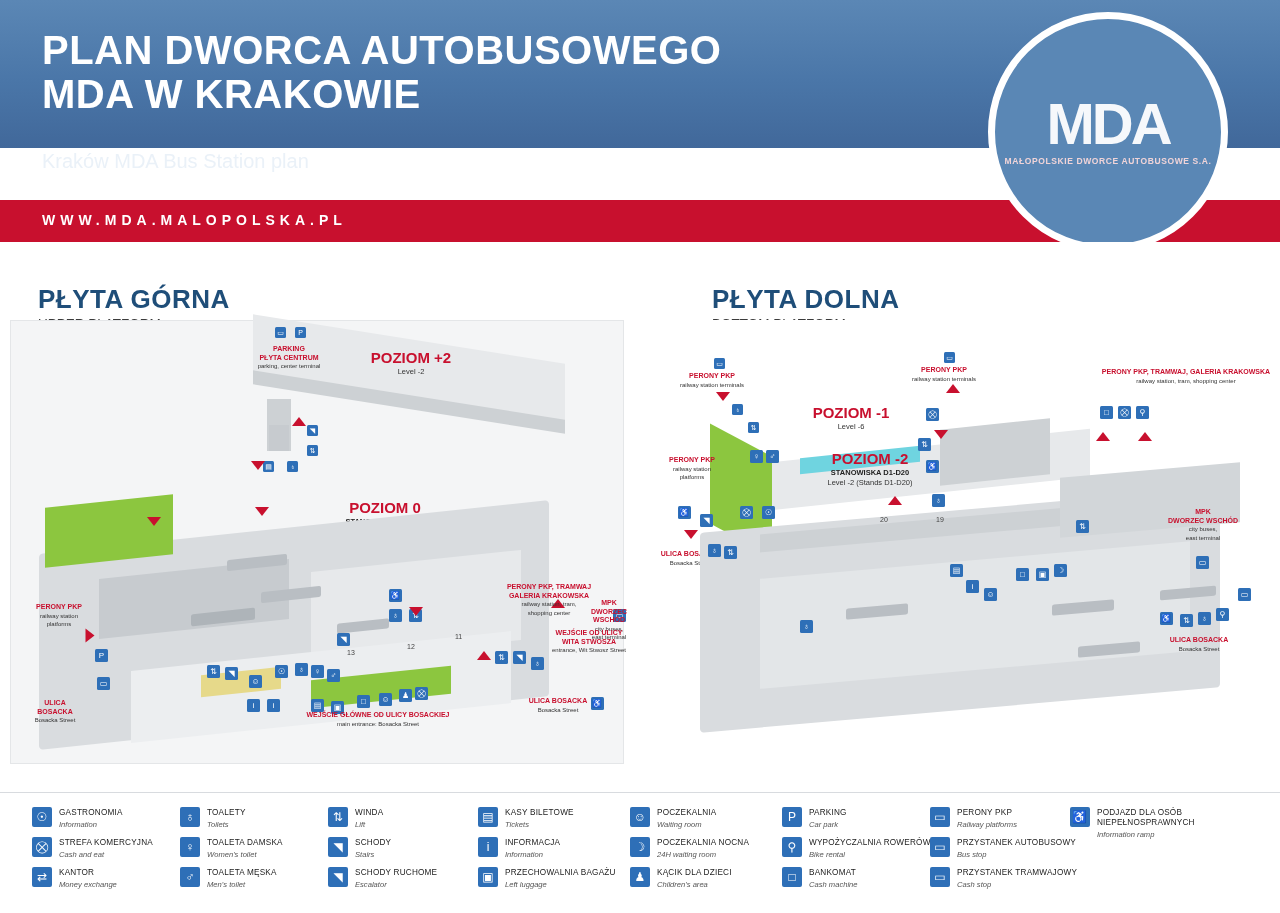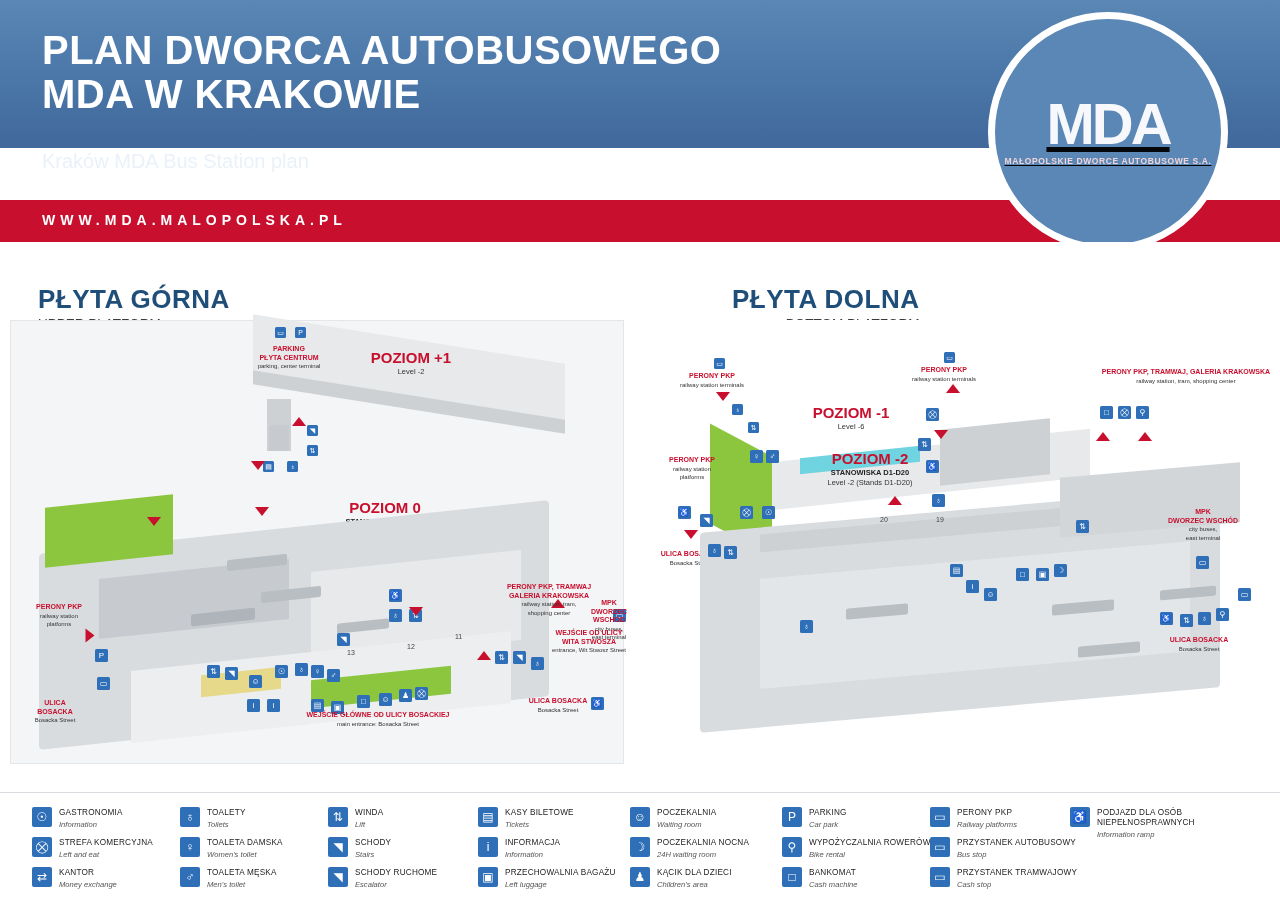--- a/index.html
+++ b/index.html
@@ -30,21 +30,21 @@
     position: absolute; left: 0; top: 200px; width: 1280px; height: 42px;
     background: #c8102e;
   }
   .redbar .url {
     position: absolute; left: 42px; top: 12px;
     color: #ffffff; font-size: 14px; font-weight: bold; letter-spacing: 5px;
   }
   .logo-circle {
     position: absolute; right: 52px; top: 12px; width: 240px; height: 240px;
     border-radius: 50%; background: #5a87b5; border: 7px solid #ffffff;
-    display: flex; flex-direction: column; align-items: center; justify-content: center; text-decoration: underline;
+    display: flex; flex-direction: column; align-items: center; justify-content: center;
   }
   .logo-mda {
     color: #ffffff; font-size: 58px; font-weight: bold; letter-spacing: -3px;
     line-height: 52px; opacity: .95;
   }
   .logo-sub {
     color: #f0d4d8; font-size: 8.5px; letter-spacing: .6px; margin-top: 6px;
     font-weight: bold;
   }
 
@@ -132,21 +132,21 @@
       <div class="panel-title">PŁYTA GÓRNA</div>
       <div class="panel-subtitle">UPPER PLATFORM</div>
     </div>
 
     <div class="plan-box" style="left:10px; top:78px; width:614px; height:444px;">
 
       <div class="slab light" style="left:242px; top:18px; width:312px; height:62px; transform:skewY(9deg);"></div>
       <div class="slab mid" style="left:242px; top:74px; width:312px; height:14px; transform:skewY(9deg);"></div>
 
       <div class="level-label" style="left:330px; top:28px; width:140px;">
-        <div class="lv">POZIOM +1</div>
+        <div class="lv">POZIOM +2</div>
         <div class="lv-sub">Level -2</div>
       </div>
 
       <div class="chip sm" style="left:264px; top:6px;">▭</div>
       <div class="chip sm" style="left:284px; top:6px;">P</div>
       <div class="red-note" style="left:228px; top:24px; width:100px;">
         PARKING<br>PŁYTA CENTRUM
         <div class="en">parking, center terminal</div>
       </div>
 
@@ -245,21 +245,21 @@
         ULICA BOSACKA
         <div class="en">Bosacka Street</div>
       </div>
 
       <div class="red-note" style="left:252px; top:390px; width:230px;">
         WEJŚCIE GŁÓWNE OD ULICY BOSACKIEJ
         <div class="en">main entrance: Bosacka Street</div>
       </div>
     </div>
 
-    <div class="panel" style="left:732px; top:42px;text-align:right;">
+    <div class="panel" style="left:712px; top:42px;">
       <div class="panel-title">PŁYTA DOLNA</div>
       <div class="panel-subtitle">BOTTOM PLATFORM</div>
     </div>
 
     <div class="plan-box" style="left:640px; top:78px; width:630px; height:444px; background:#fff; border:none;">
 
       <div class="slab light" style="left:120px; top:126px; width:330px; height:48px; transform:skewY(-6deg);"></div>
       <div class="slab green" style="left:70px; top:120px; width:62px; height:100px; transform:skewY(28deg);"></div>
       <div class="slab" style="left:160px; top:132px; width:120px; height:16px; background:#6fd4e0; transform:skewY(-6deg);"></div>
       <div class="slab mid" style="left:300px; top:104px; width:110px; height:56px; transform:skewY(-6deg);"></div>
@@ -376,21 +376,21 @@
           <div class="lg-icon">☉</div>
           <div class="lg-txt">
               <span class="lg-pl">GASTRONOMIA</span>
               <span class="lg-en">Information</span>
             </div>
         </div>
         <div class="lg-item">
           <div class="lg-icon">⛒</div>
           <div class="lg-txt">
               <span class="lg-pl">STREFA KOMERCYJNA</span>
-              <span class="lg-en">Left and eat</span>
+              <span class="lg-en">Cash and eat</span>
             </div>
         </div>
         <div class="lg-item">
           <div class="lg-icon">⇄</div>
           <div class="lg-txt">
               <span class="lg-pl">KANTOR</span>
               <span class="lg-en">Money exchange</span>
             </div>
         </div>
       </div>

